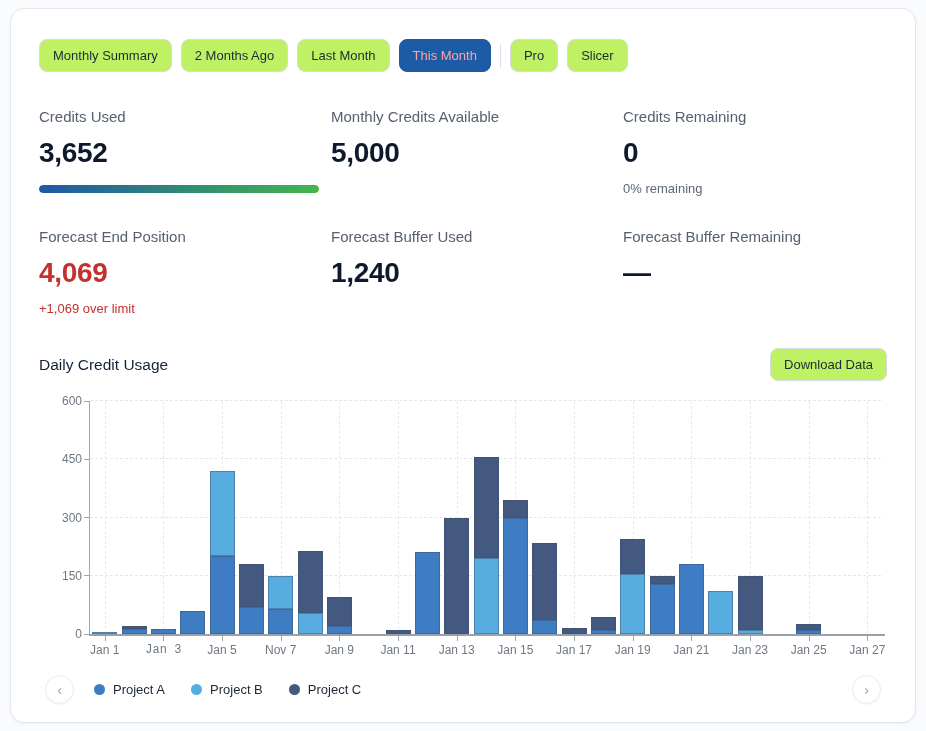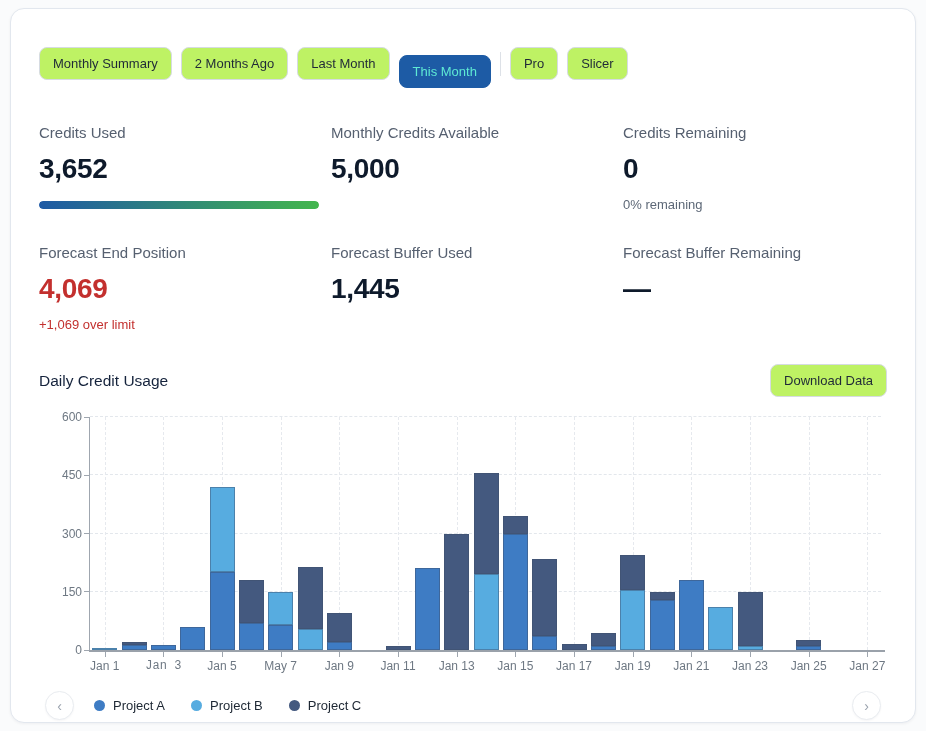--- a/index.html
+++ b/index.html
@@ -18,21 +18,21 @@
   
   .header { display: flex; justify-content: space-between; align-items: flex-start; }
   .page-title { font-size: 19px; font-weight: 700; color: #15233c; letter-spacing: -0.2px; }
   .page-subtitle { font-size: 15px; color: #5d6877; margin-top: 8px; }
   .toolbar { display: flex; align-items: center; gap: 9px; margin-top: 4px; }
   .btn {
     background: #bef264; border: 1px solid #d6dbe2; border-radius: 8px;
     padding: 8px 13px; font-size: 13px; color: #1f2937; cursor: pointer;
     font-family: inherit; white-space: nowrap;
   }
-  .btn.active { background: #1d5ba5; border-color: #1d5ba5; color: #5eead4; margin-top: 16px; }
+  .btn.active { background: #1d5ba5; border-color: #1d5ba5; color: #fca5a5; }
   .toolbar-divider { width: 1px; height: 24px; background: #dde1e7; }
   
   .stats-grid {
     display: grid; grid-template-columns: 292px 292px 1fr;
     margin-top: 36px; row-gap: 32px;
   }
   .stat-label { font-size: 15px; color: #566070; }
   .stat-value { font-size: 28px; font-weight: 700; color: #0e1a2b; margin-top: 12px; letter-spacing: -0.3px; }
   .stat-value.danger { color: #c3302e; }
   .stat-extra { font-size: 13px; color: #5d6877; margin-top: 12px; }
@@ -104,21 +104,21 @@
       <div class="stat-value">0</div>
       <div class="stat-extra">0% remaining</div>
     </div>
     <div>
       <div class="stat-label">Forecast End Position</div>
       <div class="stat-value danger">4,069</div>
       <div class="stat-extra danger">+1,069 over limit</div>
     </div>
     <div>
       <div class="stat-label">Forecast Buffer Used</div>
-      <div class="stat-value">1,445</div>
+      <div class="stat-value">1,240</div>
     </div>
     <div>
       <div class="stat-label">Forecast Buffer Remaining</div>
       <div class="stat-value">—</div>
     </div>
   </div>
 
   <div class="chart-header">
     <div class="section-title">Daily Credit Usage</div>
     <button class="btn">Download Data</button>
@@ -145,21 +145,21 @@
         <div class="xtick-mark" style="left: 14.6667px;"></div>
         <div class="xlabel" style="left: 14.6667px; top: 242px;">Jan 1</div>
         <div class="vgrid" style="left: 73.3333px;"></div>
         <div class="xtick-mark" style="left: 73.3333px;"></div>
         <div class="xlabel" style="left: 73.3333px; top: 242px; font-family: Liberation Mono, monospace;">Jan 3</div>
         <div class="vgrid" style="left: 132px;"></div>
         <div class="xtick-mark" style="left: 132px;"></div>
         <div class="xlabel" style="left: 132px; top: 242px;">Jan 5</div>
         <div class="vgrid" style="left: 190.667px;"></div>
         <div class="xtick-mark" style="left: 190.667px;"></div>
-        <div class="xlabel" style="left: 190.667px; top: 242px;">May 7</div>
+        <div class="xlabel" style="left: 190.667px; top: 242px;">Nov 7</div>
         <div class="vgrid" style="left: 249.333px;"></div>
         <div class="xtick-mark" style="left: 249.333px;"></div>
         <div class="xlabel" style="left: 249.333px; top: 242px;">Jan 9</div>
         <div class="vgrid" style="left: 308px;"></div>
         <div class="xtick-mark" style="left: 308px;"></div>
         <div class="xlabel" style="left: 308px; top: 242px;">Jan 11</div>
         <div class="vgrid" style="left: 366.667px;"></div>
         <div class="xtick-mark" style="left: 366.667px;"></div>
         <div class="xlabel" style="left: 366.667px; top: 242px;">Jan 13</div>
         <div class="vgrid" style="left: 425.333px;"></div>

